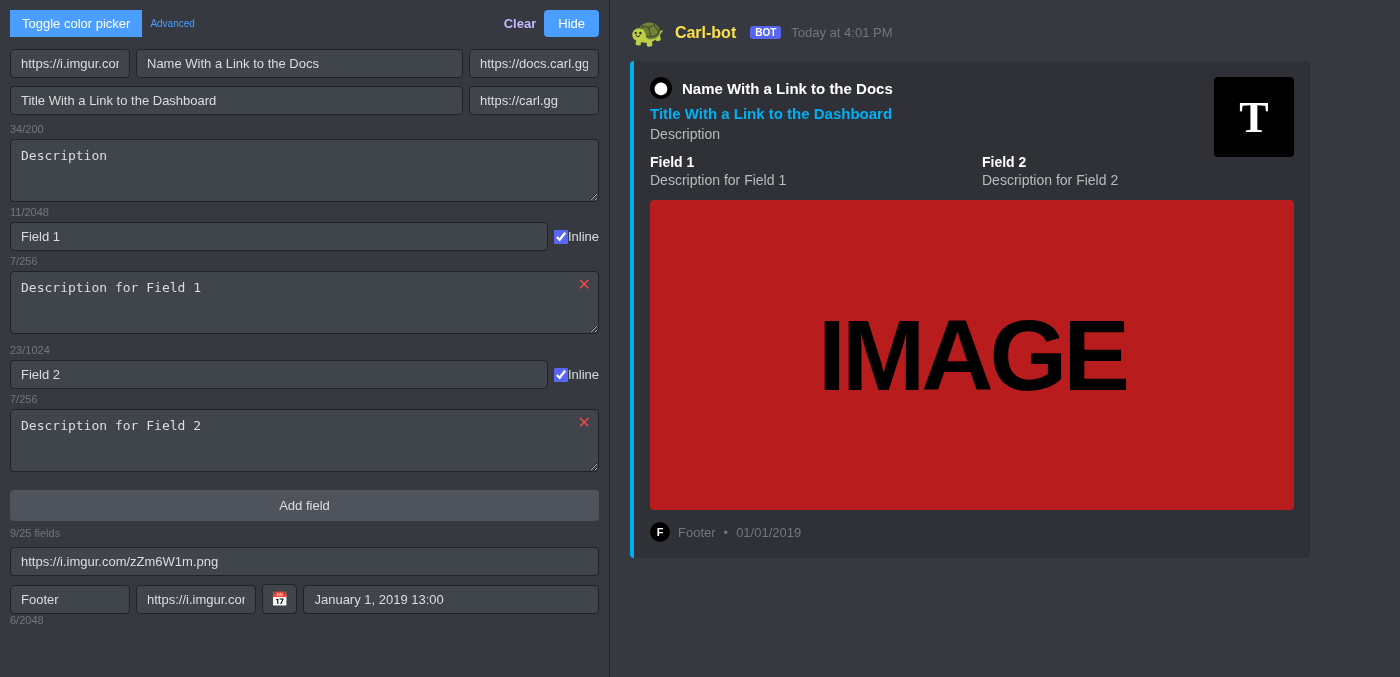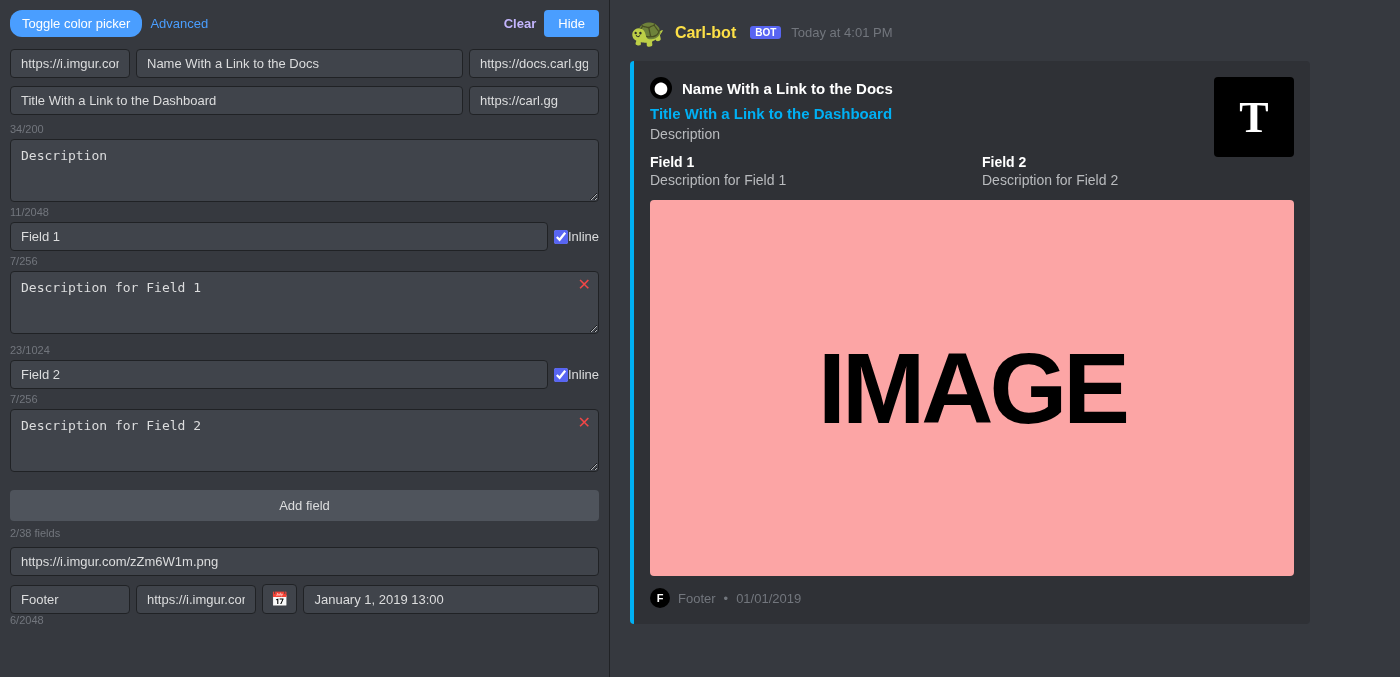--- a/index.html
+++ b/index.html
@@ -26,31 +26,31 @@
       display: flex;
       align-items: center;
       gap: 8px;
       margin-bottom: 12px;
     }
 
     .btn-toggle {
       background: #4a9eff;
       color: #fff;
       border: none;
-      border-radius: 12px;
+      border-radius: 0;
       padding: 6px 12px;
       font-size: 13px;
       cursor: pointer;
     }
 
     .btn-advanced {
       background: transparent;
       color: #4a9eff;
       border: none;
-      font-size: 13px;
+      font-size: 10px;
       cursor: pointer;
     }
 
     .spacer { flex: 1; }
 
     .btn-clear {
       background: transparent;
       color: #c4b5fd;
       border: none;
       font-size: 13px;
@@ -317,23 +317,23 @@
       margin-bottom: 2px;
     }
 
     .embed-field-value {
       color: #b9bbbe;
       font-size: 14px;
     }
 
     .embed-image {
       width: 100%;
-      background: #fca5a5;
-      border-radius: 4px;
-      height: 376px;
+      background: #b91c1c;
+      border-radius: 4px;
+      height: 310px;
       display: flex;
       align-items: center;
       justify-content: center;
       overflow: hidden;
       margin-bottom: 12px;
     }
 
     .embed-image-text {
       color: #000;
       font-size: 100px;
@@ -432,21 +432,21 @@
     </div>
     <div class="char-count">7/256</div>
     <div class="description-textarea-wrap">
       <textarea class="form-textarea" rows="3" style="">Description for Field 2</textarea>
       <button class="delete-btn">✕</button>
     </div>
   </div>
 
   
   <button class="add-field-btn">Add field</button>
-  <div class="fields-count">2/38 fields</div>
+  <div class="fields-count">9/25 fields</div>
 
   
   <div class="img-row">
     <input class="form-input" type="text" value="https://i.imgur.com/zZm6W1m.png" style="">
   </div>
 
   
   <div class="footer-row">
     <input class="form-input" style="max-width: 120px;" type="text" value="Footer">
     <input class="form-input" style="max-width: 120px;" type="text" value="https://i.imgur.com/y.">

